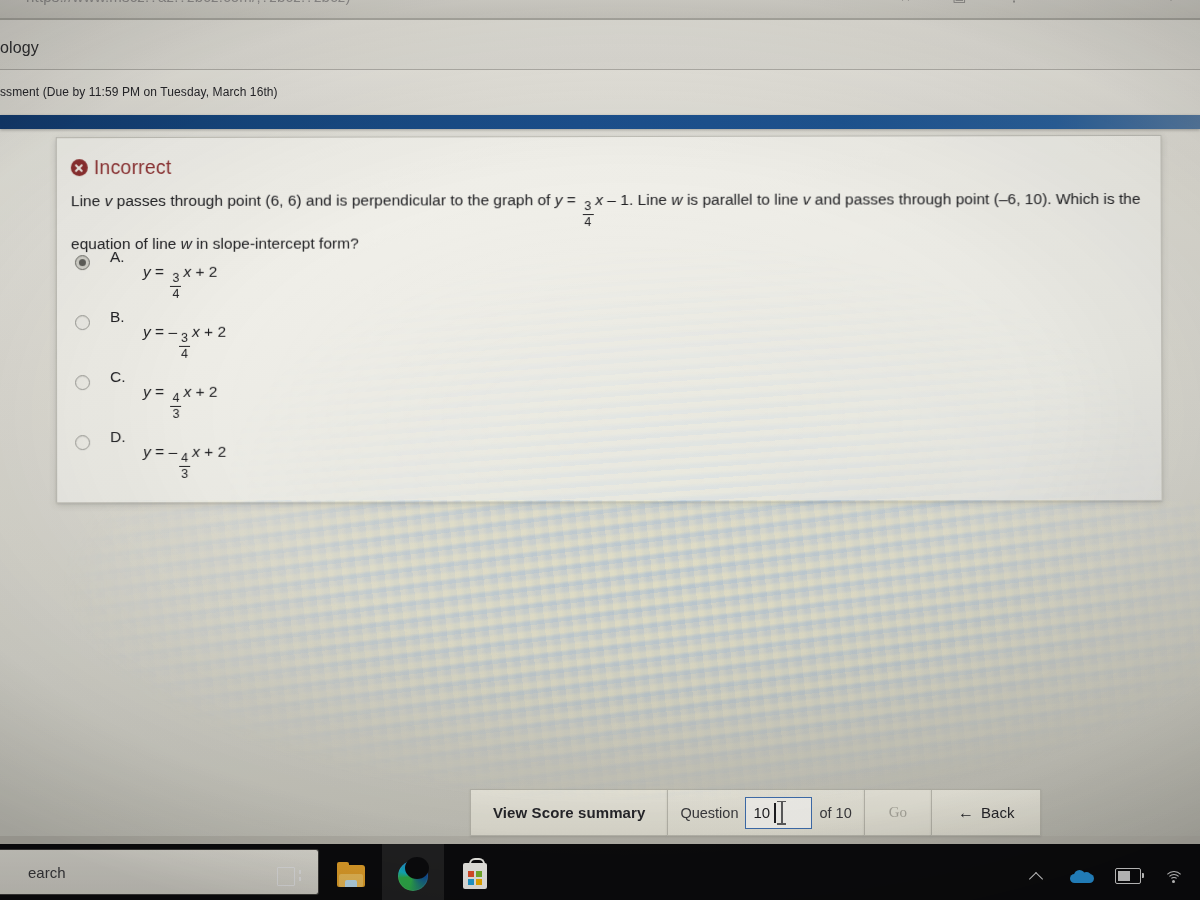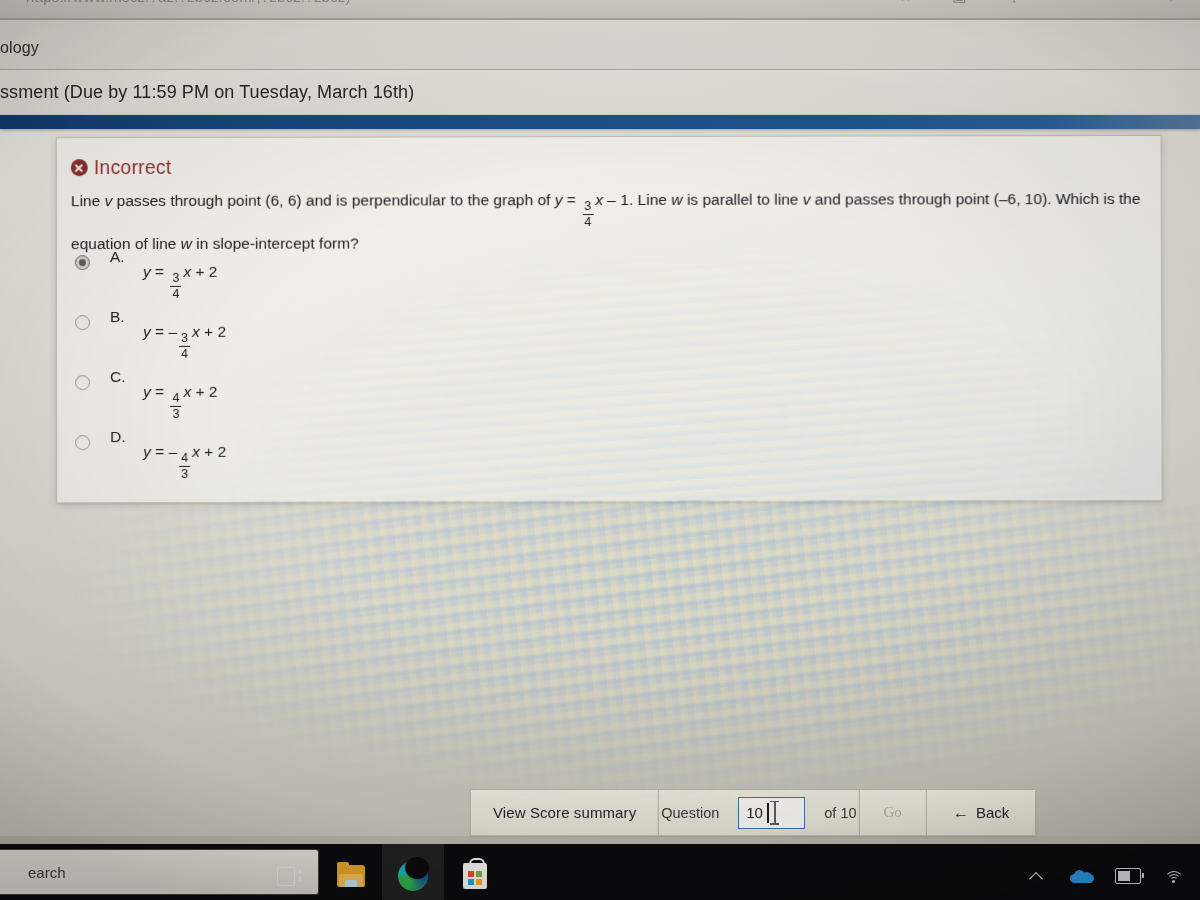--- a/index.html
+++ b/index.html
@@ -144,21 +144,21 @@
     position: absolute;
     left: 0; top: 70px;
     width: 1200px; height: 45px;
     background: linear-gradient(#e6e4dd, #dfddd6);
     z-index: 4;
   }
   .assign-band .assign-title {
     position: absolute;
     left: 0; top: 22px;
     transform: translateY(-50%);
-    font-size: 18px;
+    font-size: 12px;
     color: #26262a;
     white-space: nowrap;
     letter-spacing: .1px;
   }
 
   
   .blue-bar {
     position: absolute;
     left: 0; top: 115px;
     width: 1200px; height: 14px;
@@ -308,24 +308,24 @@
     display: flex;
     align-items: center;
     justify-content: center;
     padding: 0 18px;
     font-size: 15px;
     color: #26262a;
     white-space: nowrap;
     box-shadow: 0 1px 2px rgba(90,88,80,.18);
   }
   .nav-btn:last-child { border-right: 1px solid rgba(150,148,138,.55); }
-  .nav-btn.score { padding: 16px 22px; font-weight: normal; letter-spacing: .1px; }
+  .nav-btn.score { padding: 16px 22px; font-weight: bold; letter-spacing: .1px; }
   .nav-btn.qpicker {
-    gap: 19px;
-    padding: 0 2px;
+    gap: 7px;
+    padding: 0 12px;
   }
   .nav-btn.go {
     color: #a9a79d;
     padding: 0 24px;
     font-family: Liberation Serif, serif;
   }
   .nav-btn.back, .nav-btn.next {
     padding: 0 26px;
     gap: 7px;
   }

